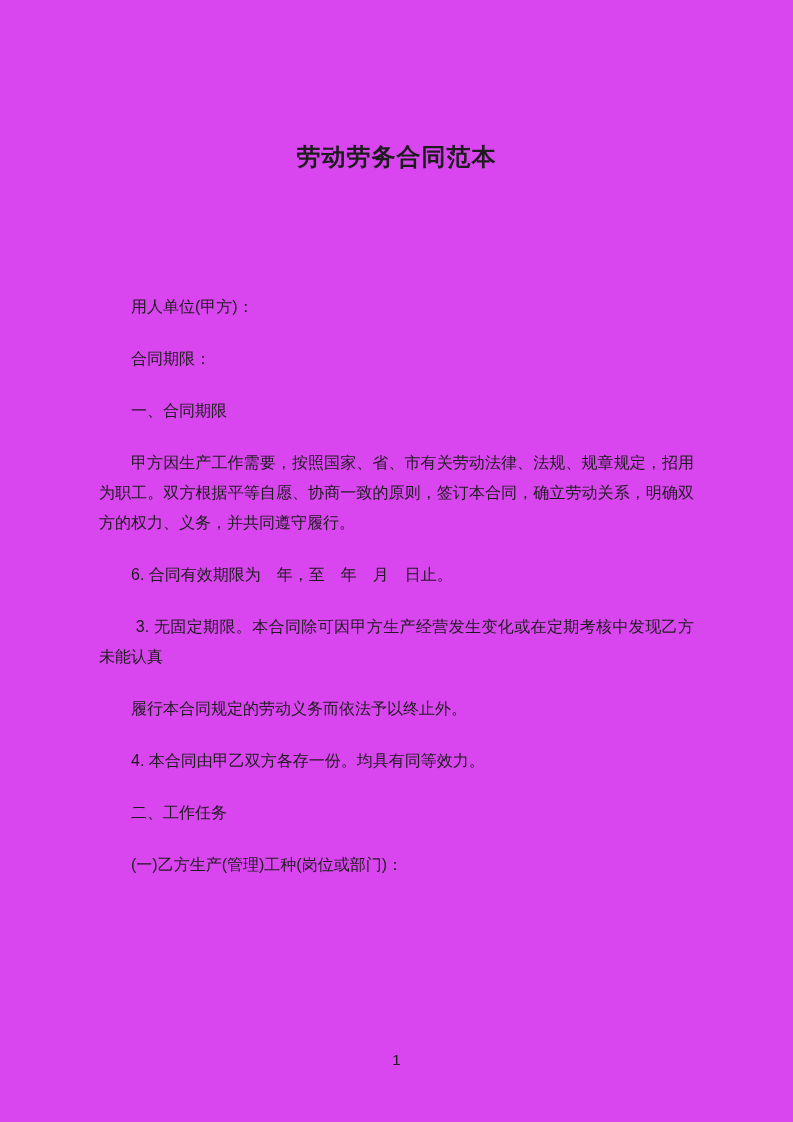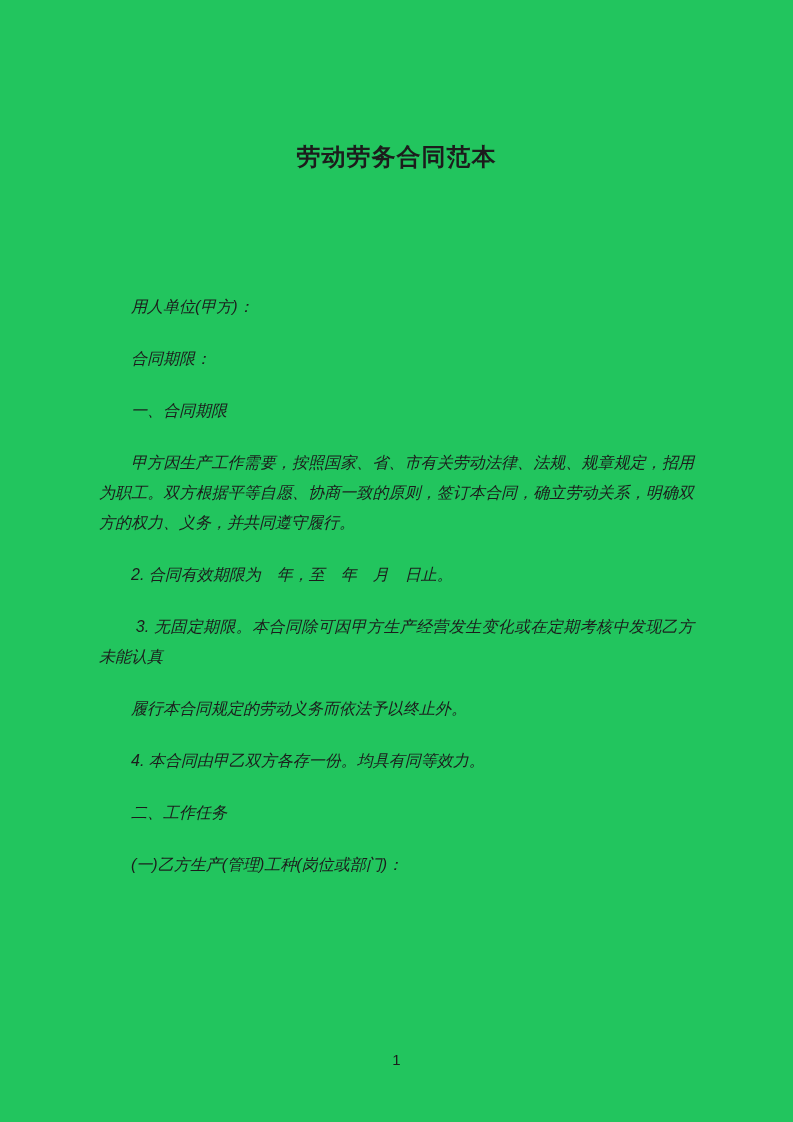--- a/index.html
+++ b/index.html
@@ -6,21 +6,21 @@
   html, body {
     margin: 0;
     padding: 0;
     background: #ffffff;
   }
   .page {
     position: relative;
     width: 793px;
     height: 1122px;
     margin: 0 auto;
-    background: #22c55e;
+    background: #d946ef;
     color: #1c1c1c;
     font-family: "Liberation Sans", "DejaVu Sans", sans-serif;
     overflow: hidden;
   }
   .content {
     padding: 142px 99px 0 99px;
   }
   .doc-title {
     font-size: 24px;
     line-height: 30px;
@@ -29,21 +29,20 @@
     letter-spacing: 1px;
     margin: 0 0 120px 0;
   }
   .para {
     font-size: 16px;
     line-height: 30px;
     margin: 0 0 22px 0;
     text-indent: 32px;
     white-space: pre-wrap;
     word-break: break-all;
-    font-style: italic;
   }
   .para.justify {
     text-align: justify;
   }
   .heading {
     font-weight: 500;
   }
   .page-number {
     position: absolute;
     left: 0;
@@ -66,21 +65,21 @@
     <p class="para">用人单位(甲方)：</p>
 
 
     <p class="para">合同期限：</p>
 
     <p class="para heading">一、合同期限</p>
 
     <p class="para justify">甲方因生产工作需要，按照国家、省、市有关劳动法律、法规、规章规定，招用为职工。双方根据平等自愿、协商一致的原则，签订本合同，确立劳动关系，明确双方的权力、义务，并共同遵守履行。</p>
 
 
-    <p class="para">2. 合同有效期限为　年，至　年　月　日止。</p>
+    <p class="para">6. 合同有效期限为　年，至　年　月　日止。</p>
 
     <p class="para justify"> 3. 无固定期限。本合同除可因甲方生产经营发生变化或在定期考核中发现乙方未能认真</p>
 
     <p class="para">履行本合同规定的劳动义务而依法予以终止外。</p>
 
     <p class="para">4. 本合同由甲乙双方各存一份。均具有同等效力。</p>
 
     <p class="para heading">二、工作任务</p>
 
     <p class="para">(一)乙方生产(管理)工种(岗位或部门)：</p>

